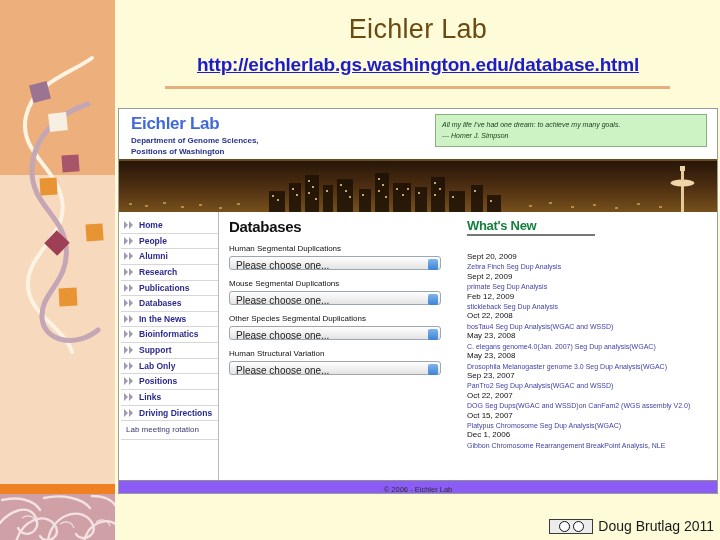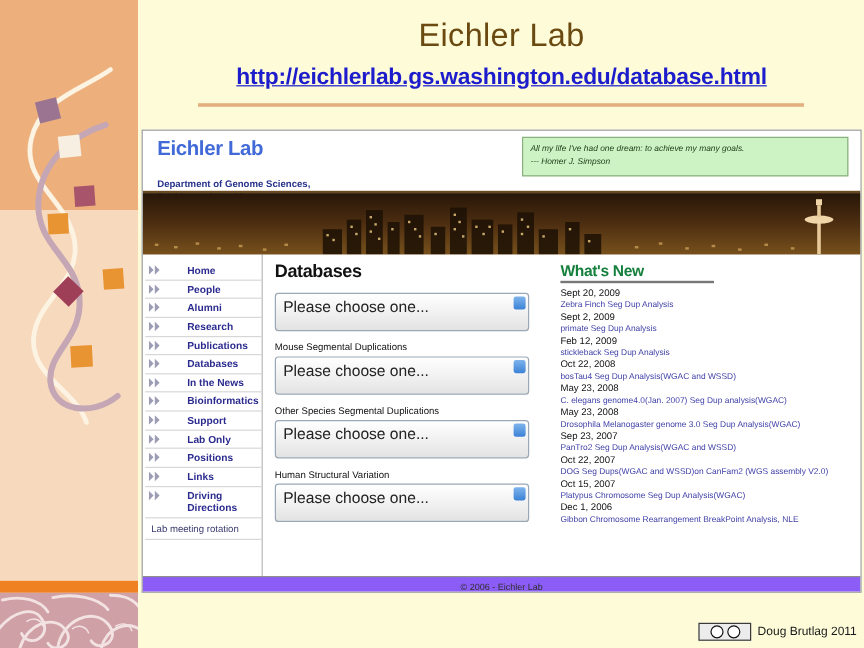--- a/index.html
+++ b/index.html
@@ -40,83 +40,83 @@
   #browser{
     position:absolute;left:118px;top:108px;width:600px;height:386px;
     background:#ffffff;border:1px solid #9a9a9a;box-sizing:border-box;
     overflow:hidden;
   }
 
   
   .site-head{position:relative;height:52px;background:#fff;
      border-bottom:2px solid #6a4a20;box-sizing:border-box;padding:5px 0 0 12px;}
   .site-logo{color:#4169d8;font-size:17px;font-weight:bold;letter-spacing:-.3px;}
-  .site-dept{color:#27338c;font-size:8px;font-weight:bold;line-height:1.35;margin-top:15px;}
+  .site-dept{color:#27338c;font-size:8px;font-weight:bold;line-height:1.35;margin-top:2px;}
   .quote-box{
     position:absolute;right:10px;top:5px;width:272px;height:33px;
     background:#cdf2c4;border:1px solid #8ab07f;box-sizing:border-box;
     padding:5px 6px;font-style:italic;font-size:7px;color:#20401a;line-height:1.5;
   }
 
   
   .banner{position:relative;height:51px;overflow:hidden;
      background:linear-gradient(180deg,#2c1a08 0%,#4a2c10 45%,#6b4417 100%);}
 
   
   .site-body{display:flex;height:268px;background:#fff;}
   .col-nav{width:100px;flex:none;border-right:1px solid #b9b9b9;
      box-sizing:border-box;padding:6px 0 0 2px;}
   .col-main{flex:1;display:flex;box-sizing:border-box;padding:6px 0 0 0;}
   .col-db{width:240px;flex:none;padding-left:10px;box-sizing:border-box;}
   .col-new{flex:1;padding-left:8px;padding-right:6px;box-sizing:border-box;}
 
   
-  .nav-item{display:flex;align-items:flex-start;gap:21px;
+  .nav-item{display:flex;align-items:flex-start;gap:4px;
      padding:2px 4px 2px 3px;border-bottom:1px solid #d7d7d7;}
   .nav-label{color:#2b2b8f;font-size:8.5px;font-weight:bold;line-height:1.25;}
   .chev{flex:none;margin-top:1px;}
   .nav-plain{padding:4px 4px 3px 5px;border-bottom:1px solid #d7d7d7;
      color:#3a3a6e;font-size:8px;line-height:1.3;}
 
   
   .sec-h{font-size:15px;font-weight:bold;color:#111;letter-spacing:-.3px;}
   .sec-h-new{font-size:13px;font-weight:bold;color:#15803d;letter-spacing:-.3px;
      border-bottom:2px solid #777;padding-bottom:1px;display:block;width:128px;}
 
   .db-block{margin-top:9px;}
   .db-label{font-size:8px;color:#111;margin-bottom:3px;}
   .db-select{
-    position:relative;width:212px;height:32px;box-sizing:border-box;
+    position:relative;width:212px;height:14px;box-sizing:border-box;
     border:1px solid #9aa7b4;border-radius:3px;
     background:linear-gradient(180deg,#ffffff 0%,#f0f0f0 55%,#e3e3e3 100%);
-    font-size:13px;color:#222;padding:2.5px 0 0 6px;
+    font-size:10px;color:#222;padding:2.5px 0 0 6px;
   }
   .db-arrowbtn{
     position:absolute;right:2px;top:1.5px;width:10px;height:11px;border-radius:2px;
     background:linear-gradient(180deg,#7fb4ec 0%,#3b82d6 100%);
   }
 
-  .new-list{margin-top:4px;}
+  .new-list{margin-top:16px;}
   .new-date{font-size:8px;color:#111;line-height:1.3;}
   .new-desc{font-size:7px;color:#3f3fa8;line-height:1.35;margin-bottom:0px;}
 
   
   .site-foot{
     height:17px;background:#8b5cf6;border-top:1px solid #8f8f8f;
     display:flex;align-items:center;justify-content:center;
     font-size:7.5px;color:#303030;
   }
 
   
   #credit{position:absolute;right:6px;bottom:6px;display:flex;align-items:center;gap:5px;}
   .cc-badge{width:42px;height:13px;background:#ececec;border:1px solid #3a3a3a;
      display:flex;align-items:center;justify-content:center;gap:3px;}
   .cc-dot{width:9px;height:9px;border-radius:50%;border:1.2px solid #111;
      background:#fff;display:block;}
-  #credit-text{font-size:10px;color:#1a1a1a;}
+  #credit-text{font-size:14px;color:#1a1a1a;}
 </style>
 </head>
 <body>
 
 <div id="deco-sidebar">
   <div class="deco-top"></div>
   <div class="deco-mid"></div>
 
   <svg class="deco-svg" width="115" height="484">
     <path d="M92 58 C 70 74, 34 82, 26 116 C 18 152, 56 166, 62 200
@@ -336,20 +336,21 @@
       </div>
       <div class="nav-plain">Lab meeting rotation</div>
     </div>
 
     <div class="col-main">
 
       <div class="col-db">
         <div class="sec-h">Databases</div>
 
         <div class="db-block">
+          <div class="db-label">Human Segmental Duplications</div>
           <div class="db-select">
             <span>Please choose one...</span>
             <span class="db-arrowbtn"></span>
           </div>
         </div>
 
         <div class="db-block">
           <div class="db-label">Mouse Segmental Duplications</div>
           <div class="db-select">
             <span>Please choose one...</span>

